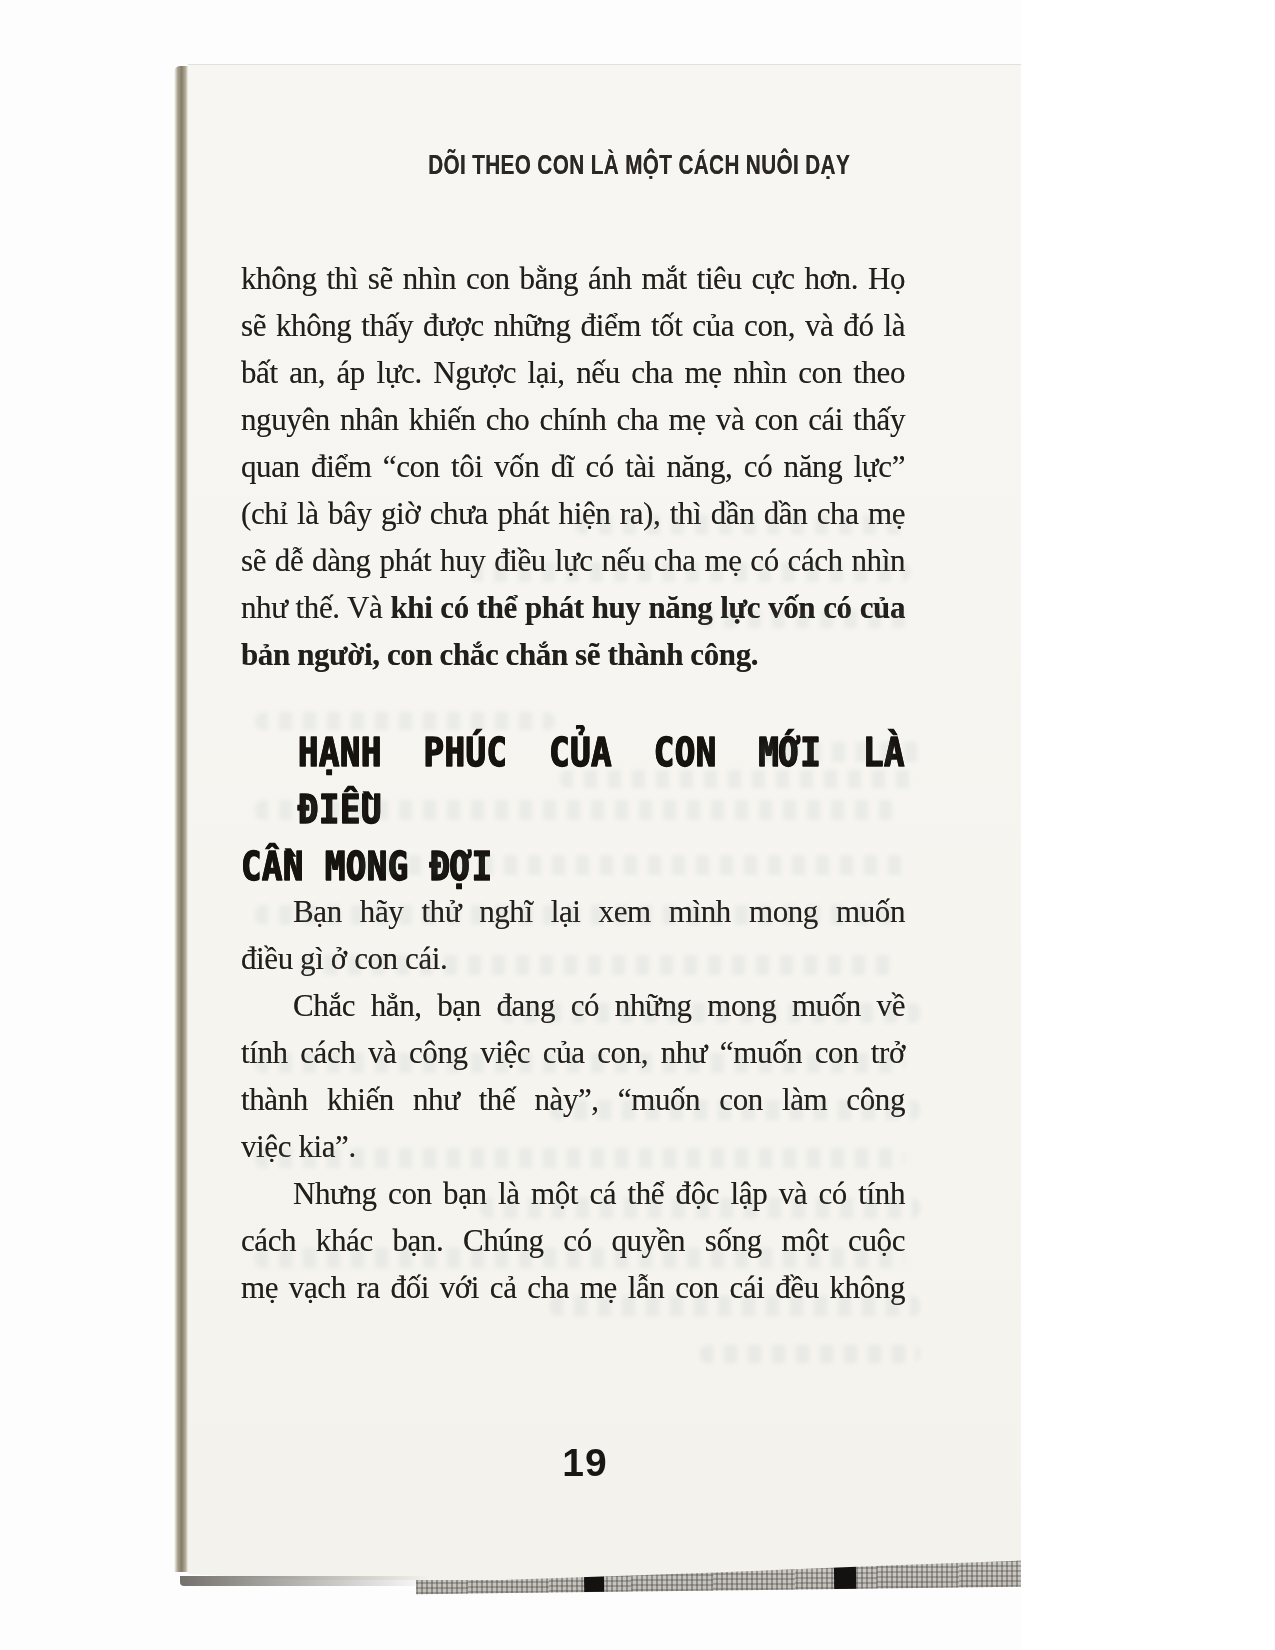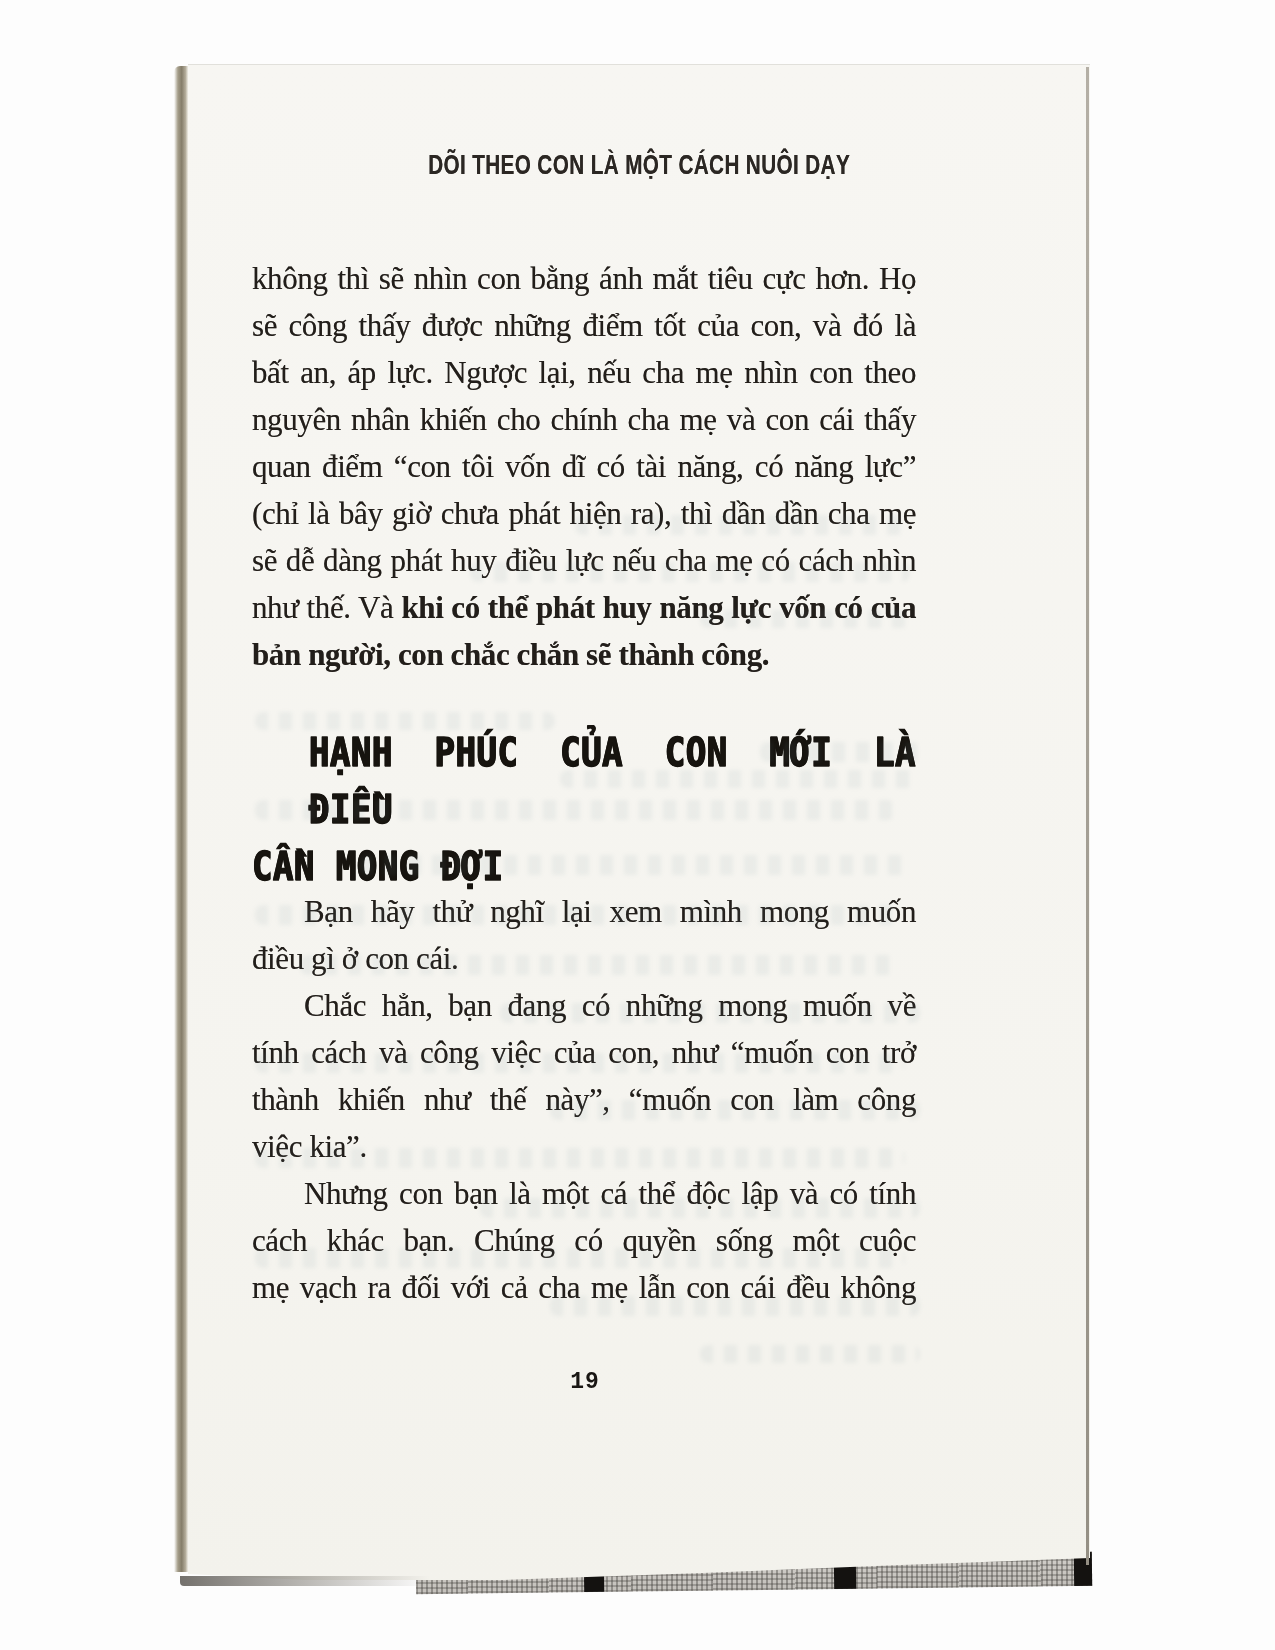--- a/index.html
+++ b/index.html
@@ -1,16 +1,16 @@
 <!DOCTYPE html>
 <html><head>
 <meta charset="utf-8">
 <style>
   html,body{margin:0;padding:0;background:#ffffff;}
-  .photo{position:relative;width:1275px;height:1650px;background:#fdfdfd;overflow:hidden;
+  .photo{position:relative;width:1021px;height:1650px;background:#fdfdfd;overflow:hidden;
          font-family:"Liberation Serif", serif;}
   
   .fabric-strip{position:absolute;left:416px;top:1556px;width:676px;height:34px;
     background:
       repeating-linear-gradient(90deg, rgba(62,60,56,.38) 0 2px, rgba(0,0,0,0) 2px 5px),
       repeating-linear-gradient(0deg, rgba(62,60,56,.30) 0 2px, rgba(0,0,0,0) 2px 5px),
       linear-gradient(#d2cfca,#c3c0bb);
     transform:rotate(-0.7deg);}
   .fabric-mark{position:absolute;top:0;height:100%;background:#141210;}
   
@@ -26,39 +26,39 @@
   .bottom-left-line{position:absolute;left:180px;top:1576px;width:250px;height:10px;
     background:linear-gradient(90deg,rgba(70,66,60,.75),rgba(120,116,108,.45) 55%,rgba(140,136,128,0));
     border-radius:0 0 4px 4px;}
   
   .header{position:absolute;left:0;top:84px;width:902px;text-align:center;}
   .header span{display:inline-block;transform:scaleX(.74);transform-origin:center;
     font-family:"Liberation Sans", sans-serif;font-weight:700;font-size:28px;
     letter-spacing:.5px;color:#2b2723;white-space:nowrap;
     text-shadow:0 0 .5px rgba(43,39,35,.8);}
   
-  .body-col{position:absolute;left:64px;top:190px;width:664px;color:#221e1a;
+  .body-col{position:absolute;left:53px;top:190px;width:664px;color:#221e1a;
     font-size:31px;line-height:47px;letter-spacing:-0.4px;
     text-shadow:0 0 .4px rgba(34,30,26,.55);}
   .block{margin:0;}
   .line{text-align:left;}
   .line.just{text-align:justify;text-align-last:justify;text-justify:inter-word;}
   .line.indent{padding-left:52px;}
   .b{font-weight:700;}
   .heading{margin-top:46px;margin-bottom:14px;
     font-family:"DejaVu Sans Mono", monospace;font-weight:700;font-size:34px;
     line-height:50px;letter-spacing:0;color:#17140f;
     -webkit-text-stroke:1.1px #17140f;
     text-shadow:.6px 0 0 #17140f,-.6px 0 0 #17140f;
     transform:scaleY(1.14);transform-origin:top left;}
   .heading .line{letter-spacing:.5px;}
   .heading .line.indent{padding-left:57px;}
   
-  .folio{position:absolute;left:65px;top:1304px;width:664px;text-align:center;
-    font-family:Liberation Mono, monospace;font-weight:700;font-size:23px;color:#191613;
+  .folio{position:absolute;left:65px;top:1376px;width:664px;text-align:center;
+    font-family:Liberation Sans, sans-serif;font-weight:700;font-size:39px;color:#191613;
     letter-spacing:1px;}
   
   .ghost{position:absolute;opacity:.10;filter:blur(2px);border-radius:8px;
     background:repeating-linear-gradient(90deg, rgba(116,142,150,.85) 0 13px, rgba(116,142,150,0) 13px 24px);}
 </style>
 </head>
 <body>
 
 <div class="photo">
 
@@ -69,21 +69,21 @@
   </div>
 
   <div class="page">
     <div class="header">
       <span>DÕI THEO CON LÀ MỘT CÁCH NUÔI DẠY</span>
     </div>
 
     <div class="body-col">
         <div class="block paragraph">
           <div class="line just"><span>không thì sẽ nhìn con bằng ánh mắt tiêu cực hơn. Họ</span></div>
-          <div class="line just"><span>sẽ công thấy được những điểm tốt của con, và đó là</span></div>
+          <div class="line just"><span>sẽ không thấy được những điểm tốt của con, và đó là</span></div>
           <div class="line just"><span>bất an, áp lực. Ngược lại, nếu cha mẹ nhìn con theo</span></div>
           <div class="line just"><span>nguyên nhân khiến cho chính cha mẹ và con cái thấy</span></div>
           <div class="line just"><span>quan điểm “con tôi vốn dĩ có tài năng, có năng lực”</span></div>
           <div class="line just"><span>(chỉ là bây giờ chưa phát hiện ra), thì dần dần cha mẹ</span></div>
           <div class="line just"><span>sẽ dễ dàng phát huy điều lực nếu cha mẹ có cách nhìn</span></div>
           <div class="line just"><span>như thế. Và </span><span class="b">khi có thể phát huy năng lực vốn có của</span></div>
           <div class="line"><span class="b">bản người, con chắc chắn sẽ thành công.</span></div>
         </div>
         <div class="block heading">
           <div class="line just indent"><span class="b">HẠNH PHÚC CỦA CON MỚI LÀ ĐIỀU</span></div>

